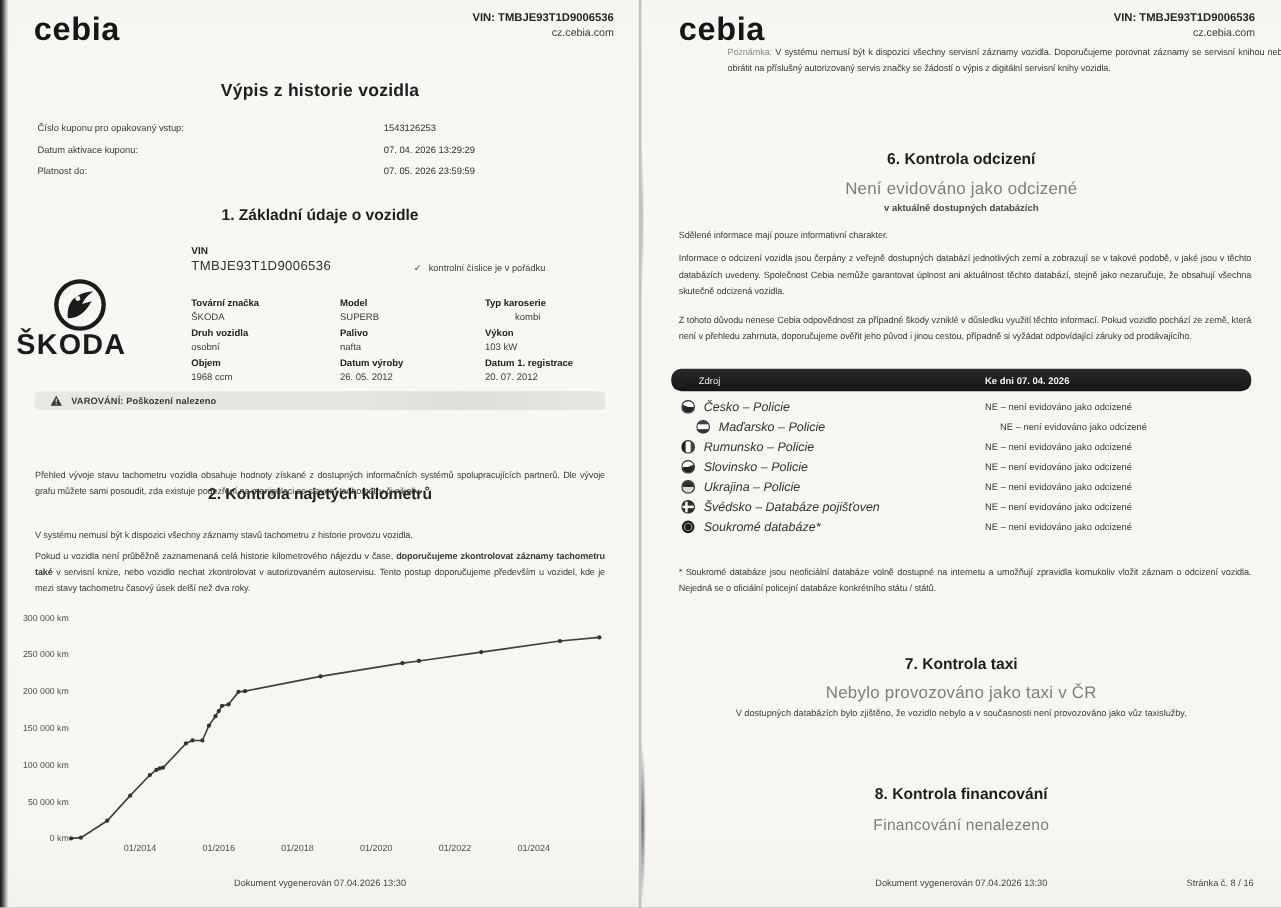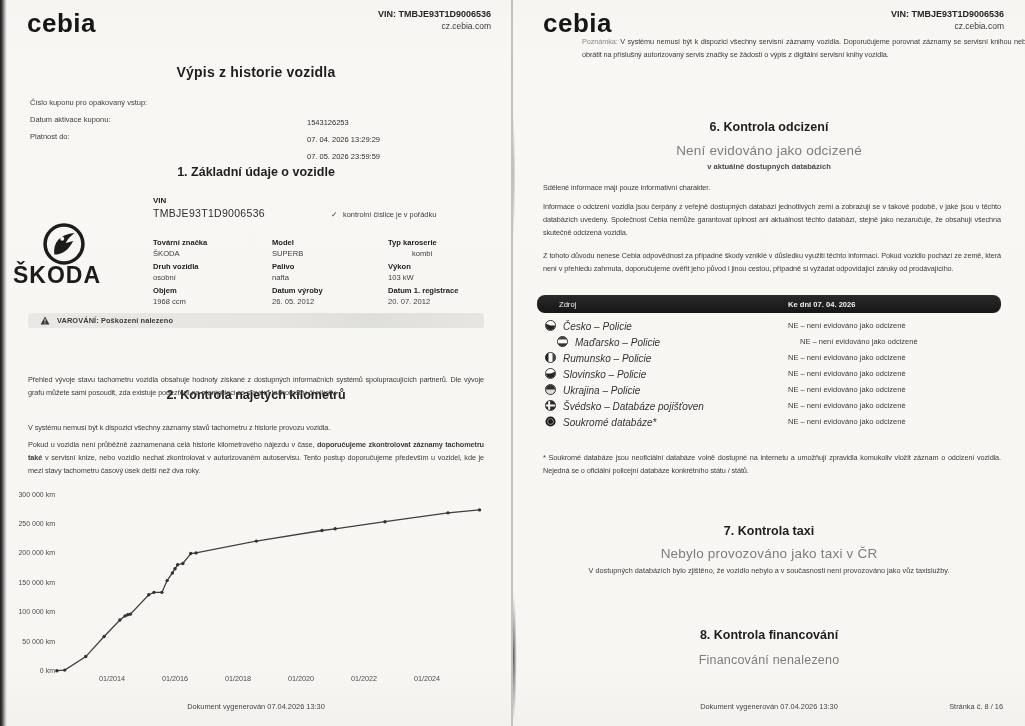--- a/index.html
+++ b/index.html
@@ -20,21 +20,21 @@
   .t{position:absolute;white-space:nowrap;}
   .p{position:absolute;text-align:justify;font-size:7.3px;line-height:12.8px;letter-spacing:-.1px;color:#3c3c3c;}
   .logo{font-size:26px;font-weight:800;letter-spacing:.5px;color:#161616;}
   .vin-h{font-size:9px;font-weight:bold;color:#262626;text-align:right;}
   .site{font-size:8.5px;color:#3a3a3a;text-align:right;}
   .doc-title{width:512px;text-align:center;font-size:14px;font-weight:bold;color:#1e1e1e;letter-spacing:.2px;}
   .sec-title{width:512px;text-align:center;font-size:12.5px;font-weight:bold;color:#1e1e1e;}
   .status{width:512px;text-align:center;font-size:13.5px;color:#7d7d7d;letter-spacing:.2px;}
   .status-sub{width:512px;text-align:center;font-size:7.6px;font-weight:bold;color:#4a4a4a;}
   .lbl{font-size:7.5px;color:#3c3c3c;}
-  .val{font-size:7.5px;color:#2e2e2e;margin-top:20px;}
+  .val{font-size:7.5px;color:#2e2e2e;}
   .f-lbl{font-size:7.6px;font-weight:bold;color:#222;}
   .f-val{font-size:7.6px;color:#3c3c3c;}
   .c0{left:153px;} .c1{left:272px;} .c2{left:388px;}
   .warn{position:absolute;left:28px;top:313px;width:456px;height:15px;border-radius:3px;
         display:flex;align-items:center;
         background:linear-gradient(90deg,#e9e8e5 0%,#e6e5e2 55%,#dededa 75%,#e7e6e3 100%);}
   .warn span{font-size:7.4px;font-weight:bold;color:#3a3a3a;margin-left:7px;letter-spacing:.1px;}
   .warn svg{margin-left:12px;}
   .vin-big{font-size:10.5px;color:#2e2e2e;letter-spacing:.3px;}
   .check{font-size:7.4px;color:#3c3c3c;}

